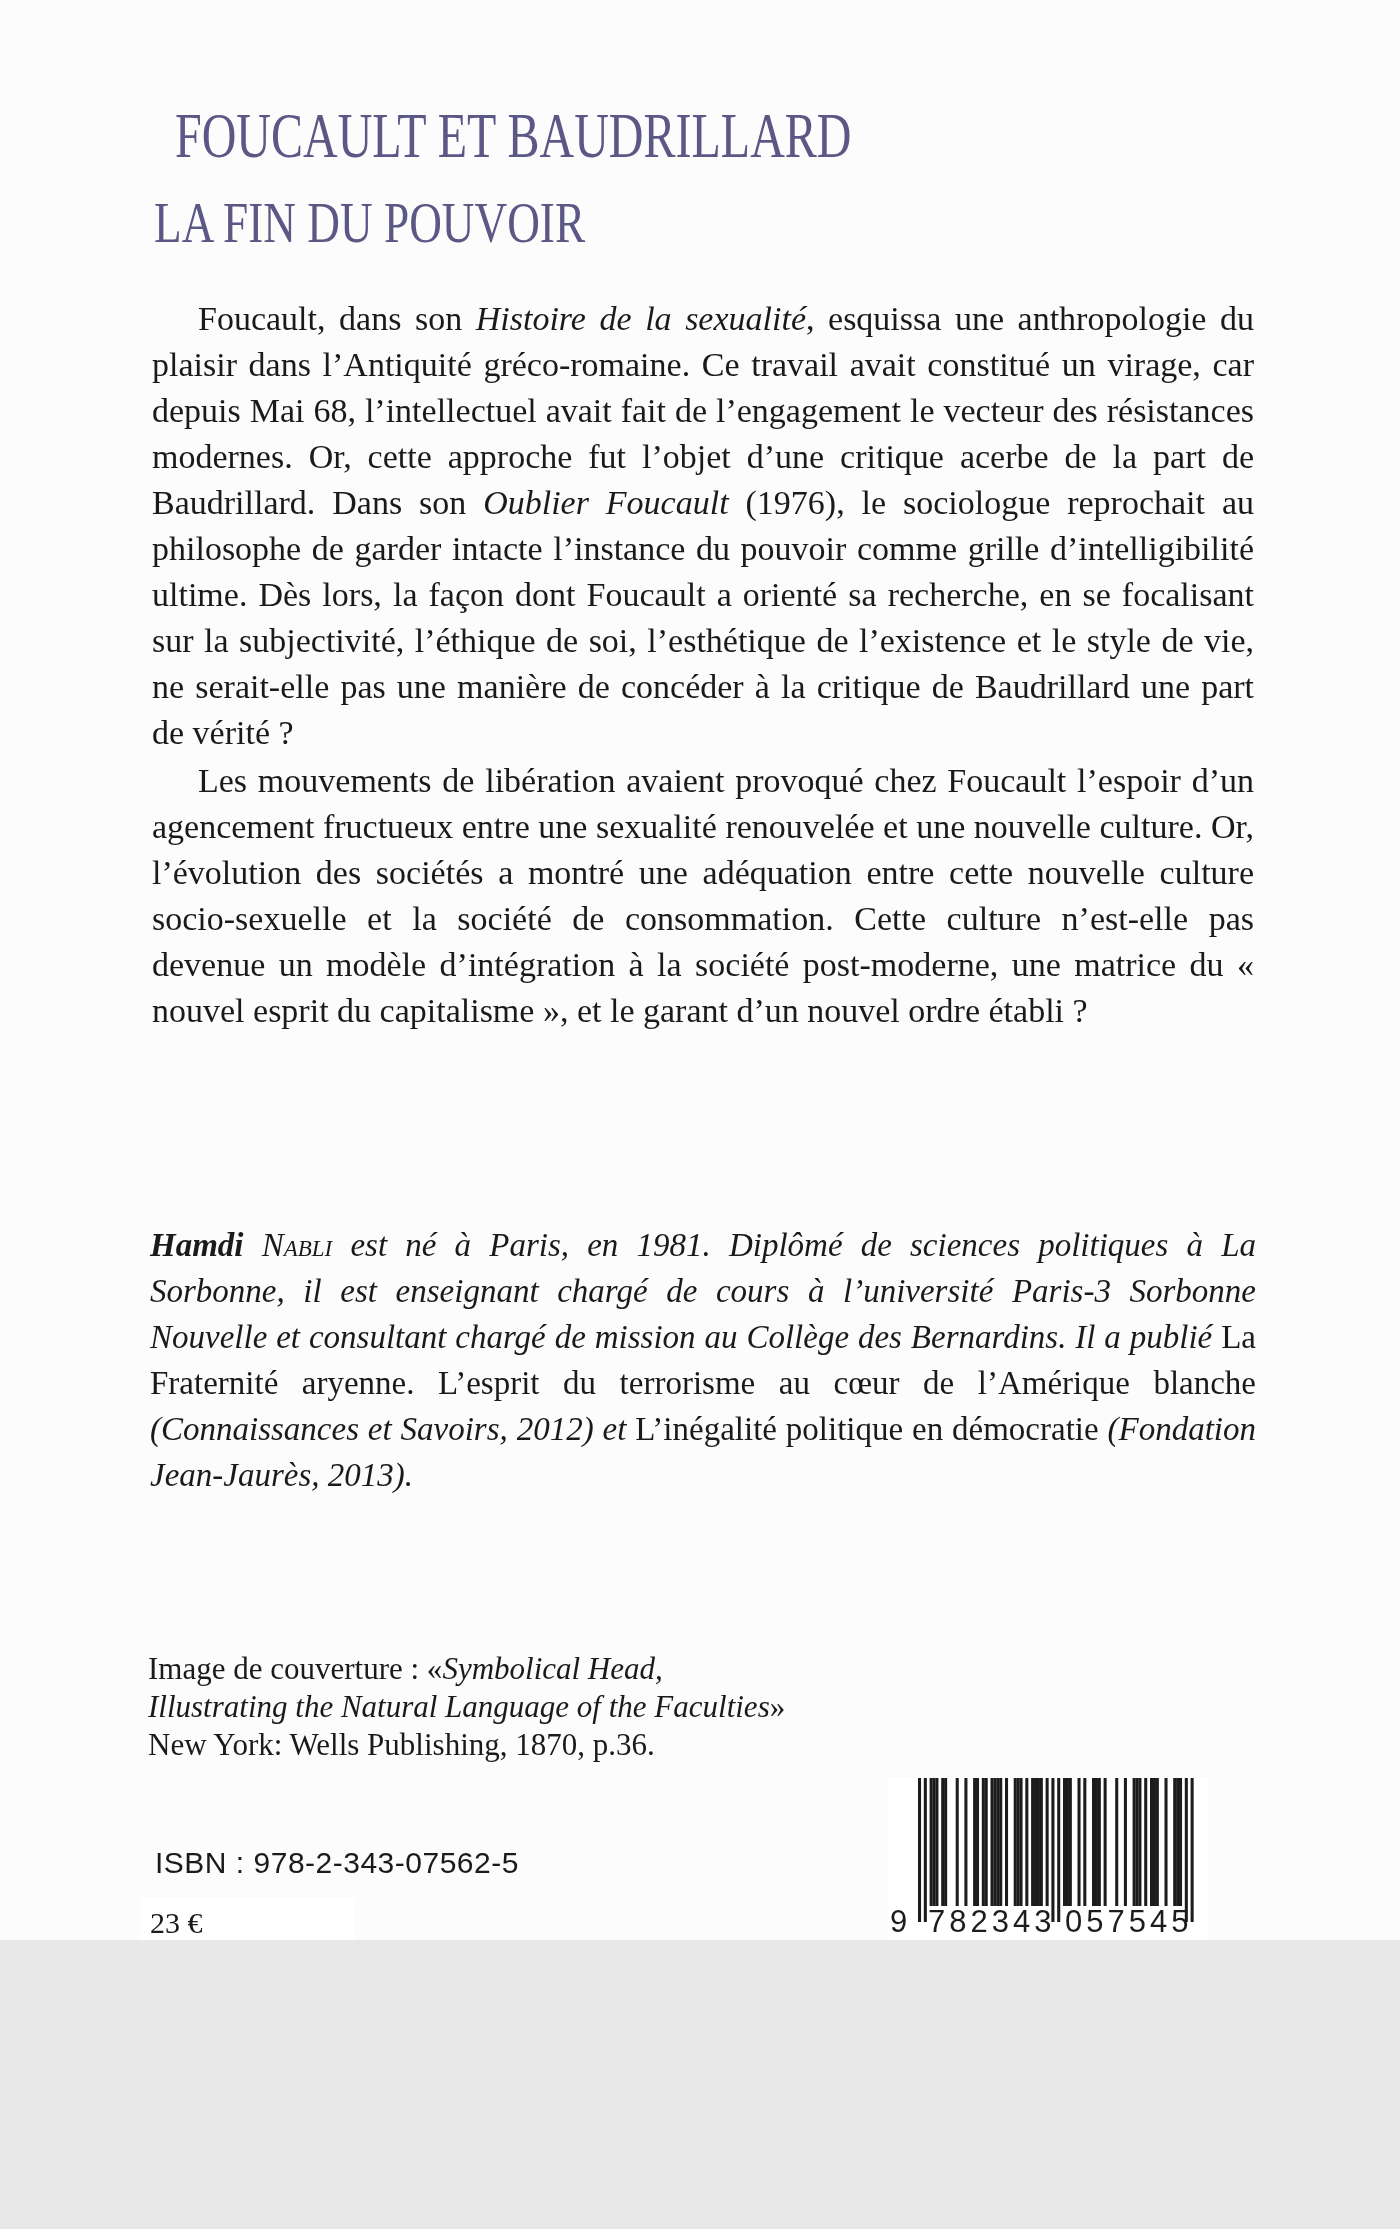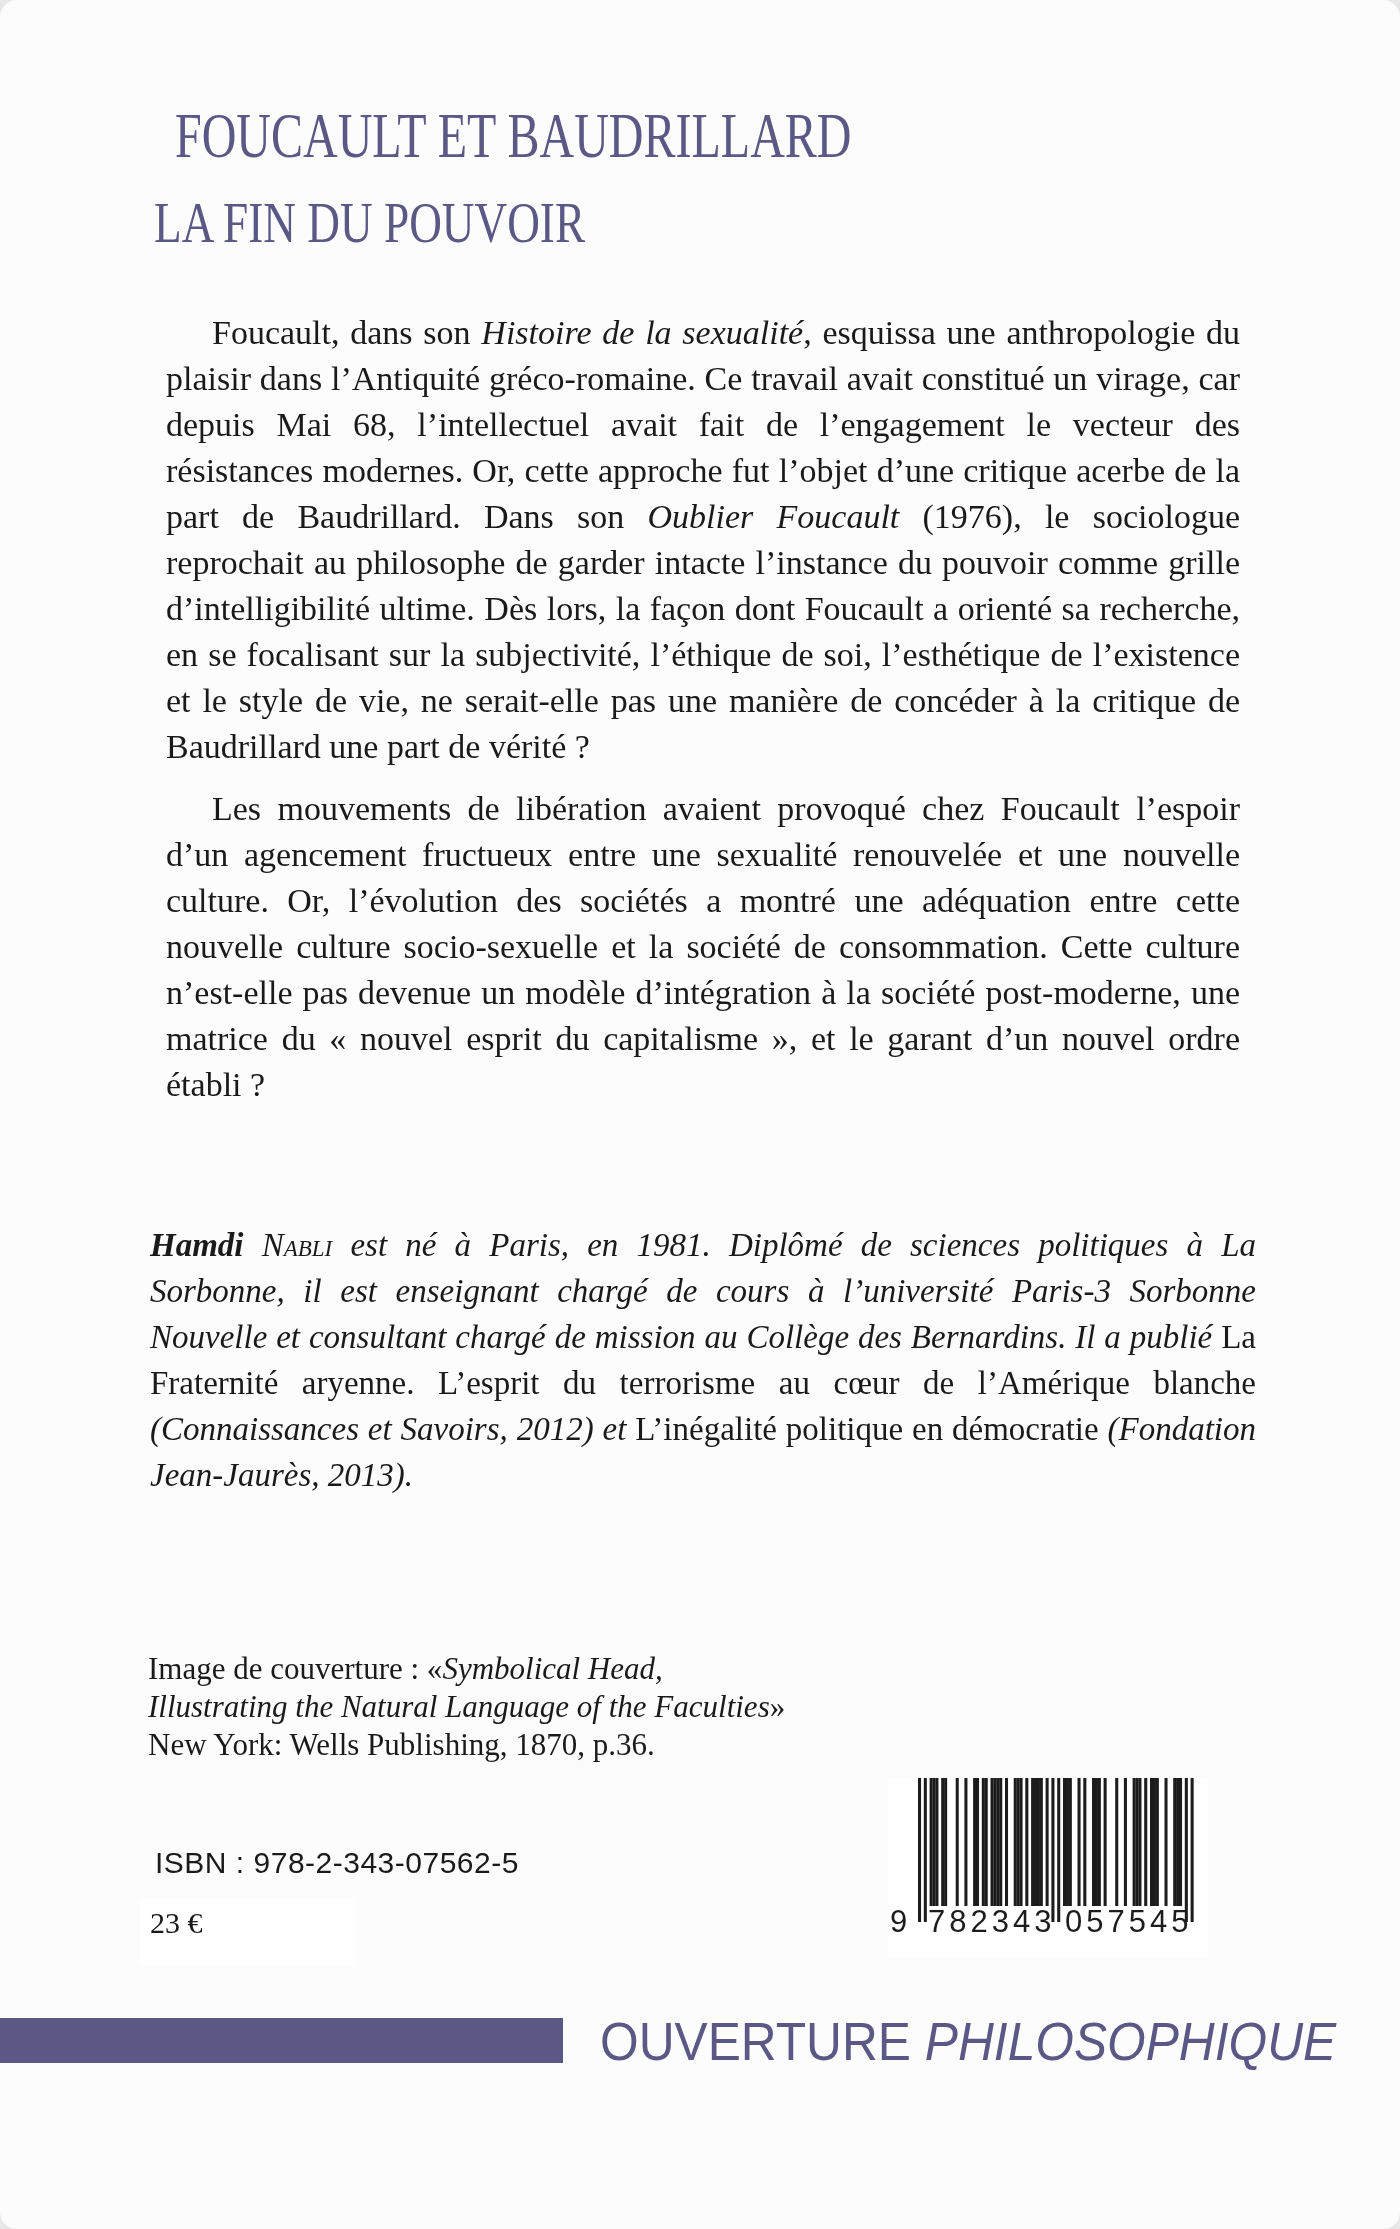--- a/index.html
+++ b/index.html
@@ -1,40 +1,39 @@
 <!DOCTYPE html>
 <html lang="fr"><head>
 <meta charset="utf-8">
 <style>
   html,body { margin:0; padding:0; background:#e8e8e8; }
   .page {
     position:relative;
-    width:1400px; height:2229px;
+    width:1400px; height:1940px;
     margin:0 auto;
     background:#fcfcfc;
     color:#1a1a1a;
     font-family:"Liberation Serif", serif;
     overflow:hidden;
-    border-radius:17px;
   }
   .book-title {
     margin:0; position:absolute; top:104px; left:0; width:100%;
     font-size:64px; font-weight:400; line-height:1;
     transform:scaleX(0.75); transform-origin:center;
     letter-spacing:0px; white-space:nowrap;
   }
   .book-subtitle {
     margin:0; position:absolute; top:194px; left:0; width:100%;
     font-size:58px; font-weight:400; line-height:1;
     transform:scaleX(0.78); transform-origin:center;
     white-space:nowrap;
   }
   
   .synopsis { position:absolute; left:150px; top:294px; width:1106px; font-size:34px; line-height:46px; text-align:justify; }
-  .synopsis p { margin:16px; text-indent:46px; }
+  .synopsis p { margin:2px; text-indent:46px; }
   
   .bio { position:absolute; left:150px; top:1222px; width:1106px; font-size:33px; line-height:46px; text-align:justify; font-style:italic; }
   
   .credit { position:absolute; left:148px; top:1650px; font-size:31px; line-height:38px; }
   .credit .line { display:block; }
   
   .isbn { position:absolute; left:155px; top:1846px; font-family:"Liberation Sans", sans-serif; font-size:30px; letter-spacing:0.5px; }
   .price-box { position:absolute; left:140px; top:1898px; width:215px; height:68px; background:#ffffff; }
   .price { position:absolute; left:10px; top:8px; font-size:30px; font-family:"Liberation Serif", serif; }
   

